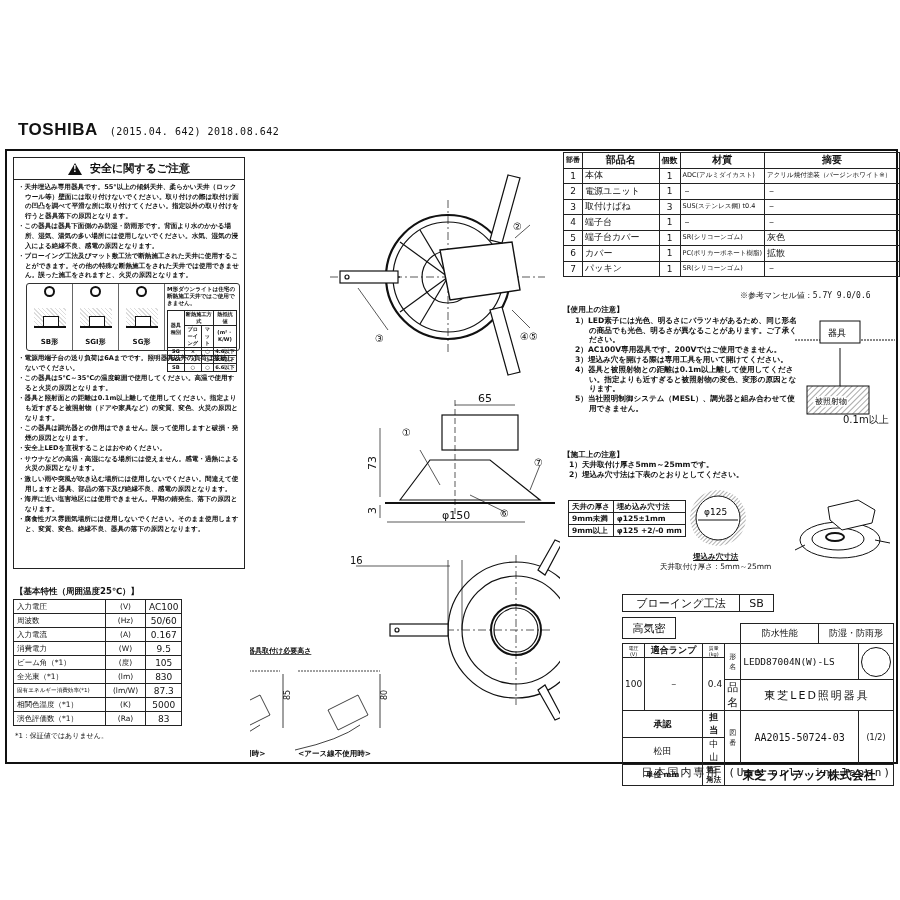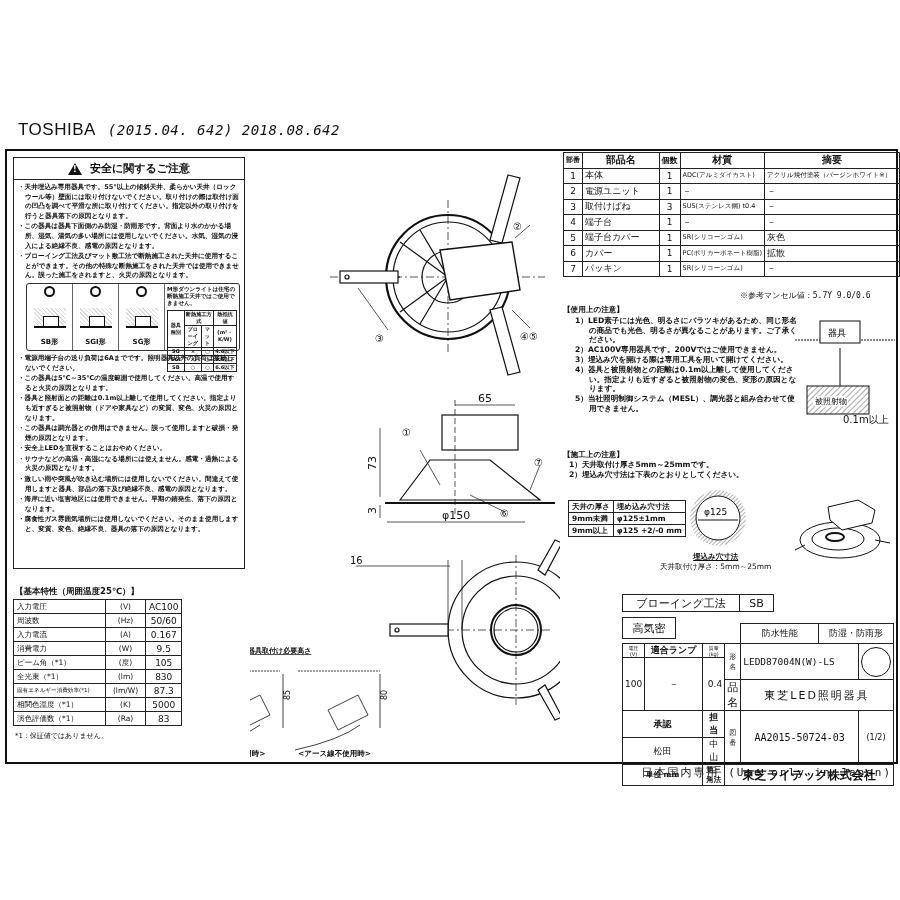--- a/index.html
+++ b/index.html
@@ -1,21 +1,21 @@
 <!DOCTYPE html>
 <html><head>
 <meta charset="utf-8">
 <style>
   * { box-sizing: border-box; margin: 0; padding: 0; }
   html, body { width: 900px; height: 900px; background: #fff; overflow: hidden; }
   body { font-family: "DejaVu Sans", sans-serif; color: #111; position: relative; }
   .abs { position: absolute; }
   .header { left: 18px; top: 120px; display: flex; align-items: baseline; gap: 12px; }
-  .brand { font-family: "Liberation Sans", sans-serif; font-weight: 400; font-size: 17px; letter-spacing: 0.5px; }
-  .revs { font-family: "DejaVu Sans Mono", monospace; font-size: 14px; letter-spacing: 0.5px; font-style: italic; }
+  .brand { font-family: "Liberation Sans", sans-serif; font-weight: 700; font-size: 17px; letter-spacing: 0.5px; }
+  .revs { font-family: "DejaVu Sans Mono", monospace; font-size: 10px; letter-spacing: 0.5px; }
   .frame { left: 5px; top: 149px; width: 893px; height: 615px; border: 2px solid #111; }
   .footer-note { right: 8px; top: 765px; font-family: "DejaVu Sans Mono", monospace; font-size: 11px; letter-spacing: 2px; }
 
   
   .safety { left: 13px; top: 157px; width: 232px; height: 412px; border: 1px solid #222; font-size: 6.6px; line-height: 9.6px; }
   .safety-title { height: 22px; border-bottom: 1px solid #222; display: flex; align-items: center; justify-content: center; gap: 8px; font-size: 11px; font-weight: bold; }
   .warn-tri { width: 0; height: 0; border-left: 7px solid transparent; border-right: 7px solid transparent; border-bottom: 12px solid #111; position: relative; }
   .warn-tri::after { content: "!"; position: absolute; left: -2px; top: 2px; color: #fff; font-size: 8px; font-weight: bold; }
   .safety-body { padding: 3px 4px; }
   .bullet { padding-left: 7px; text-indent: -7px; margin-bottom: 1px; font-weight: bold; }

